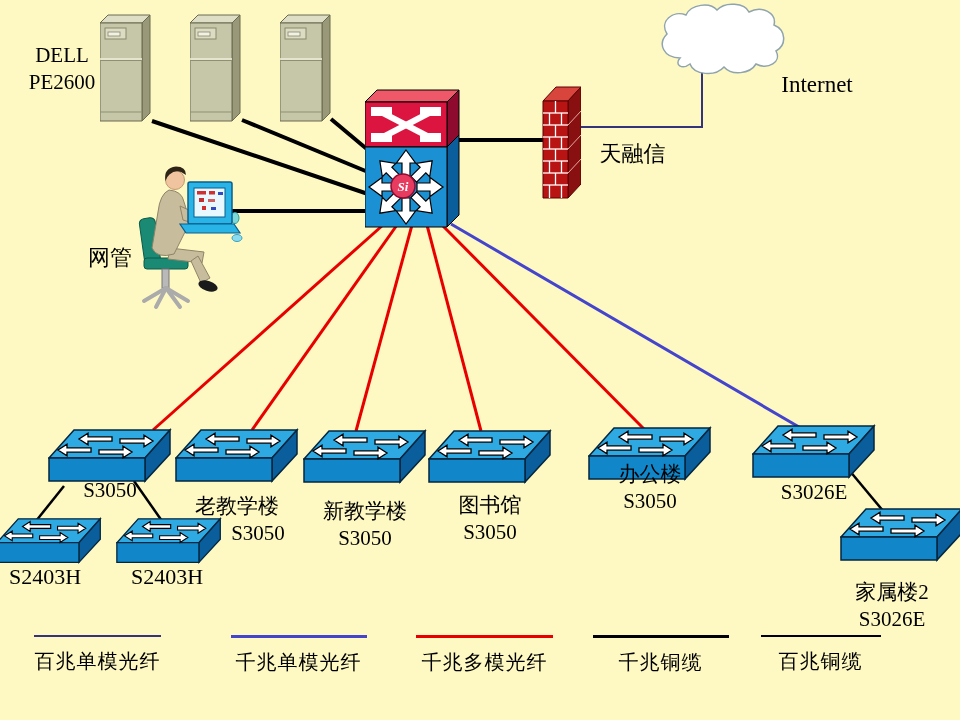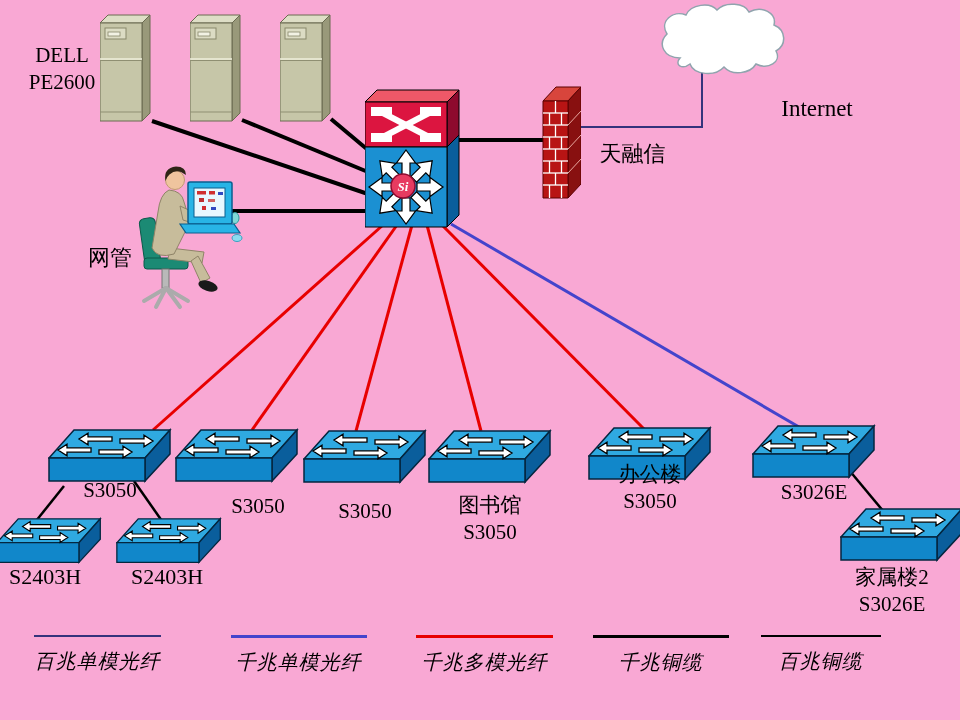--- a/index.html
+++ b/index.html
@@ -1,27 +1,27 @@
 <!DOCTYPE html>
 <html><head>
 <meta charset="utf-8">
 <style>
   html,body{margin:0;padding:0;background:#fff;}
-  .stage{position:relative;width:960px;height:720px;background:#f9a8d4;overflow:hidden;
+  .stage{position:relative;width:960px;height:720px;background:#fef9c3;overflow:hidden;
          font-family:"Liberation Serif","DejaVu Serif",serif;color:#000;}
   .edges{position:absolute;left:0;top:0;z-index:1;pointer-events:none;}
   .node{position:absolute;z-index:2;}
   .lbl{position:absolute;z-index:3;text-align:center;font-size:21px;line-height:27px;white-space:nowrap;}
   .f22{font-size:22px;line-height:29px;}
-  .f23{font-size:23px;margin-top:24px;}
+  .f23{font-size:23px;}
   .legend-item{position:absolute;top:635px;width:145px;z-index:3;text-align:center;}
   .legend-line{margin:0 auto;background:#000;}
   .legend-line.thin{height:2px;}
   .legend-line.thick{height:3px;}
-  .legend-label{margin-top:11px;font-size:20px;letter-spacing:1px;font-style:italic;}
+  .legend-label{margin-top:11px;font-size:20px;letter-spacing:1px;}
   svg{display:block;}
   .defs-store{position:absolute;width:0;height:0;overflow:hidden;}
 </style>
 </head>
 <body>
 
 <div class="stage">
 
   <svg class="defs-store" aria-hidden="true">
     <defs>
@@ -216,29 +216,31 @@
   <div class="lbl" style="left:48px;top:477px;width:124px">
     <div>S3050</div>
   </div>
 
   <div class="node" style="left:175px;top:428px">
     <svg width="124" height="56" viewBox="0 0 124 56">
         <use href="#g-switch"></use>
       </svg>
   </div>
   <div class="lbl" style="left:175px;top:493px;width:124px">
+    <div>老教学楼</div>
     <div style="padding-left:42px">S3050</div>
   </div>
 
   <div class="node" style="left:303px;top:429px">
     <svg width="124" height="56" viewBox="0 0 124 56">
         <use href="#g-switch"></use>
       </svg>
   </div>
   <div class="lbl" style="left:303px;top:498px;width:124px">
+    <div>新教学楼</div>
     <div>S3050</div>
   </div>
 
   <div class="node" style="left:428px;top:429px">
     <svg width="124" height="56" viewBox="0 0 124 56">
         <use href="#g-switch"></use>
       </svg>
   </div>
   <div class="lbl" style="left:428px;top:492px;width:124px">
     <div>图书馆</div>
@@ -276,21 +278,21 @@
         <use href="#g-switch"></use>
       </svg>
   </div>
   <div class="lbl f22" style="left:112px;top:562px;width:110px">S2403H</div>
 
   <div class="node" style="left:840px;top:507px">
     <svg width="124" height="56" viewBox="0 0 124 56">
         <use href="#g-switch"></use>
       </svg>
   </div>
-  <div class="lbl" style="left:826px;top:564px;width:132px">
+  <div class="lbl" style="left:826px;top:579px;width:132px">
     <div>家属楼2</div>
     <div>S3026E</div>
   </div>
 
   <div class="legend-item" style="left:25px">
     <div class="legend-line thin" style="width: 127px; background: rgb(52, 52, 124);"></div>
     <div class="legend-label">百兆单模光纤</div>
   </div>
   <div class="legend-item" style="left:226px">
     <div class="legend-line thick" style="width: 136px; background: rgb(68, 68, 204);"></div>

